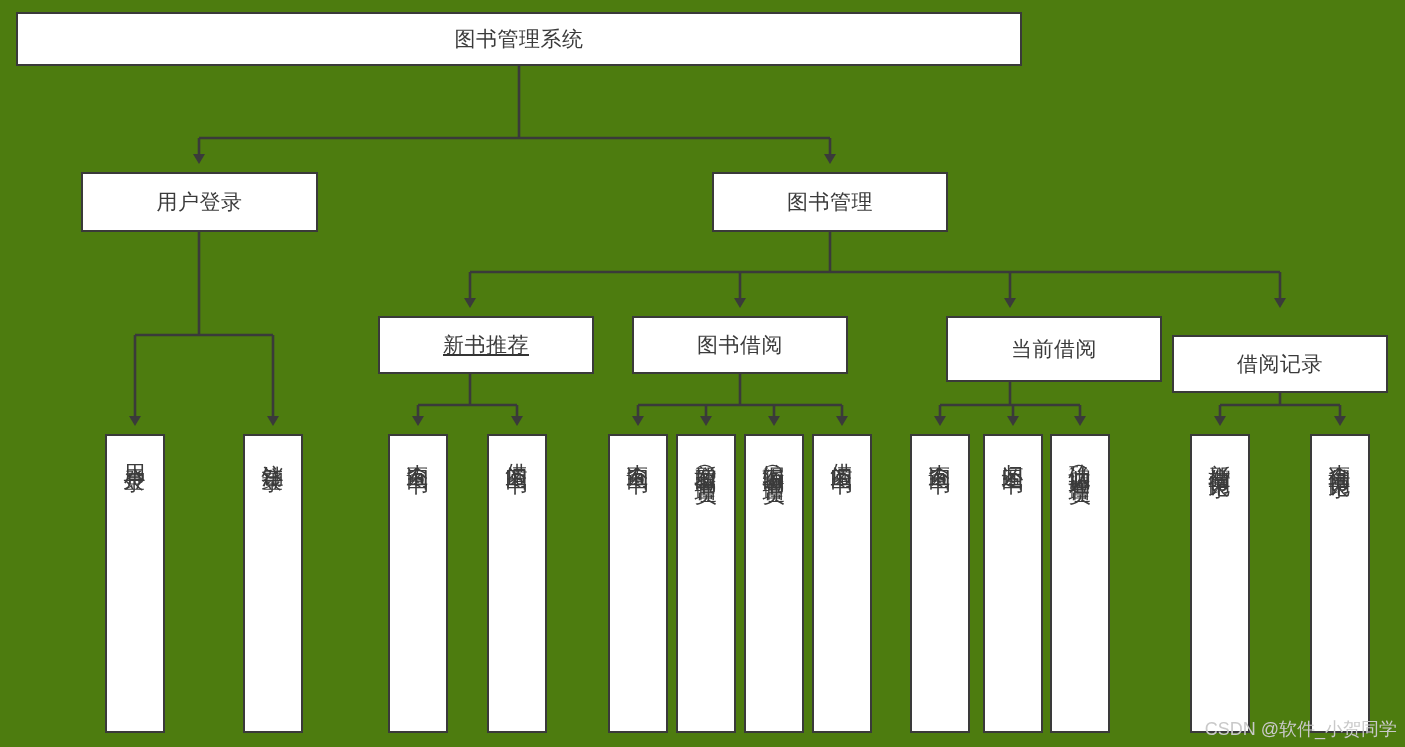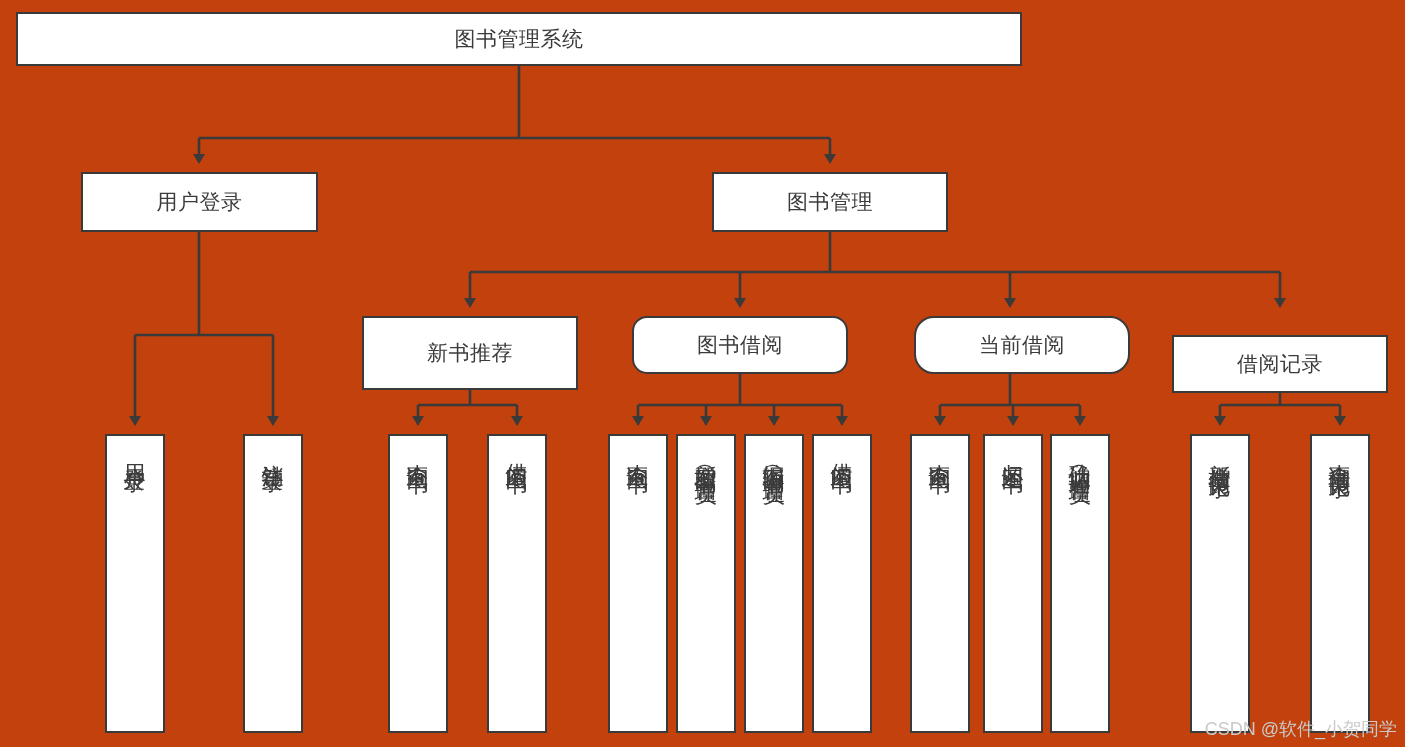--- a/index.html
+++ b/index.html
@@ -7,21 +7,21 @@
     padding: 0;
     background: #ffffff;
   }
   body {
     font-family: "Liberation Sans", "DejaVu Sans", sans-serif;
   }
   #canvas {
     position: relative;
     width: 1405px;
     height: 747px;
-    background: #c2410c;
+    background: #4d7c0f;
     overflow: hidden;
   }
   #wires {
     position: absolute;
     left: 0;
     top: 0;
     width: 1405px;
     height: 747px;
     pointer-events: none;
   }
@@ -127,27 +127,27 @@
     <span class="label">图书管理系统</span>
   </div>
 
   <div class="node" id="node-l2-0" style="left: 81px; top: 172px; width: 237px; height: 60px;">
     <span class="label">用户登录</span>
   </div>
   <div class="node" id="node-l2-1" style="left: 712px; top: 172px; width: 236px; height: 60px; align-items: center;">
     <span class="label">图书管理</span>
   </div>
 
-  <div class="node" id="node-l3-0" style="left: 362px; top: 316px; width: 216px; height: 74px;">
+  <div class="node" id="node-l3-0" style="left: 378px; top: 316px; width: 216px; height: 58px; text-decoration: underline;">
     <span class="label">新书推荐</span>
   </div>
-  <div class="node" id="node-l3-1" style="left: 632px; top: 316px; width: 216px; height: 58px; border-radius: 15px;">
+  <div class="node" id="node-l3-1" style="left: 632px; top: 316px; width: 216px; height: 58px;">
     <span class="label">图书借阅</span>
   </div>
-  <div class="node" id="node-l3-2" style="left: 914px; top: 316px; width: 216px; height: 58px; border-radius: 20px;">
+  <div class="node" id="node-l3-2" style="left: 946px; top: 316px; width: 216px; height: 66px;">
     <span class="label">当前借阅</span>
   </div>
   <div class="node" id="node-l3-3" style="left: 1172px; top: 316px; width: 216px; height: 58px; margin-top: 19px;">
     <span class="label">借阅记录</span>
   </div>
 
   <div class="node vert" id="node-leaf-0" style="left: 105px; top: 434px; width: 60px; height: 299px;">
     <span class="label">用户登录</span>
   </div>
   <div class="node vert" id="node-leaf-1" style="left: 243px; top: 434px; width: 60px; height: 299px;">

